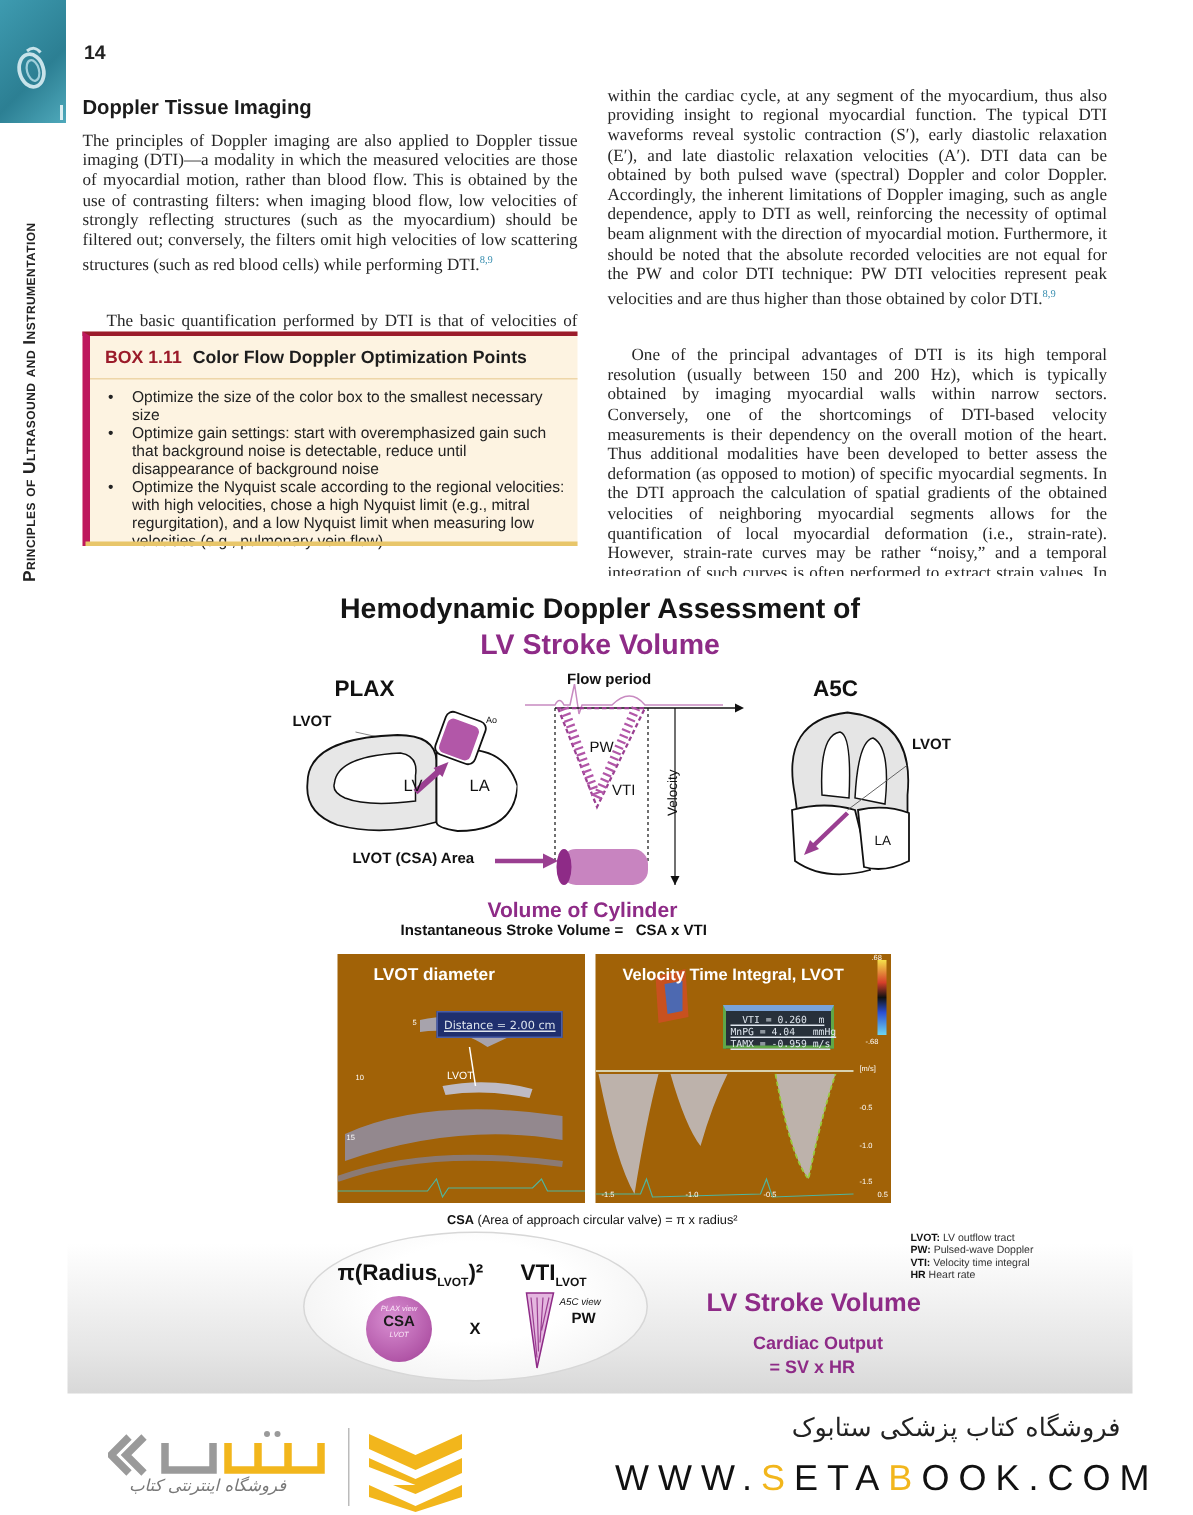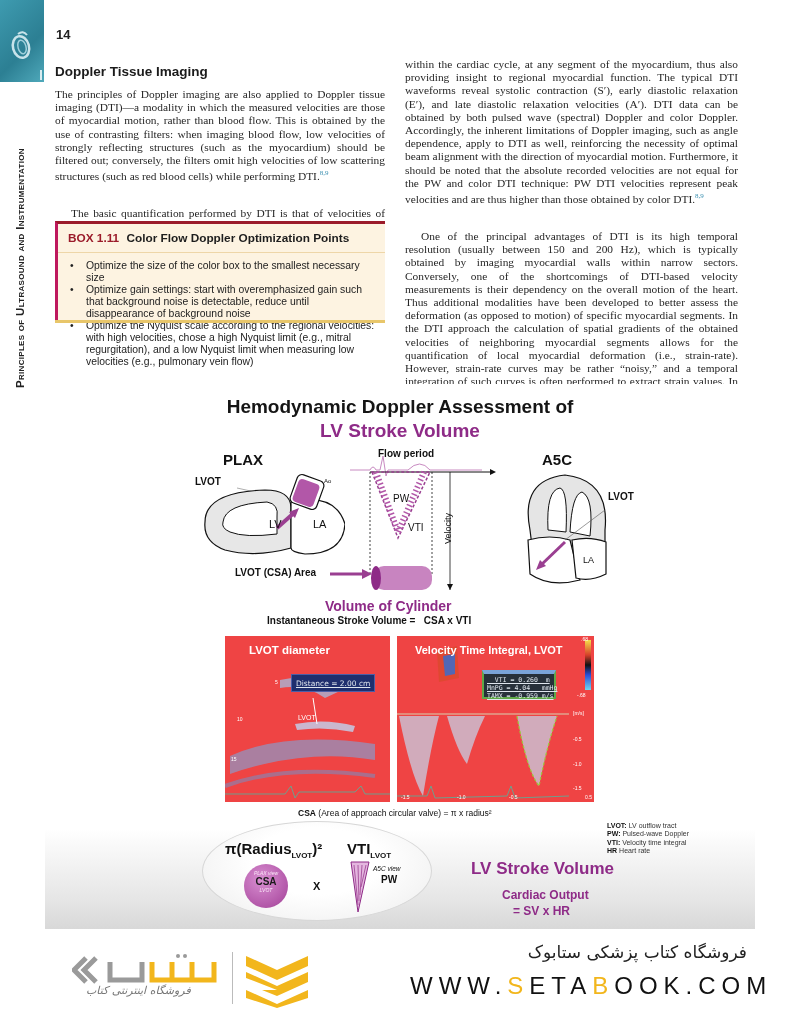--- a/index.html
+++ b/index.html
@@ -16,39 +16,39 @@
   .page-num { position: absolute; left: 56px; top: 27px; font-family: "Liberation Sans", sans-serif; font-weight: bold; font-size: 13px; color: #222; }
 
   .col { position: absolute; font-size: 11.4px; line-height: 13.2px; text-align: justify; color: #262626; }
   .col-left { left: 55px; top: 88px; width: 330px; }
   .col-right { left: 405px; top: 58px; width: 333px; }
   .col p { margin: 0; }
   .col p.indent { text-indent: 16px; margin-top: 24px; }
   .col sup { color: #3a8fb0; font-size: 7px; }
   .section-head { position: absolute; left: 55px; top: 64px; font-family: "Liberation Sans", sans-serif; font-weight: bold; font-size: 13.5px; color: #1b1b1b; }
 
-  .box { position: absolute; left: 55px; top: 221px; width: 330px; height: 102px; background: #fdf3e1; border-top: 3px solid #9b1b2a; border-left: 3px solid #be185d; }
+  .box { position: absolute; left: 55px; top: 221px; width: 330px; height: 143px; background: #fdf3e1; border-top: 3px solid #9b1b2a; border-left: 5px solid #be185d; }
   .box .bottom-bar { position: absolute; left: -3px; right: 0; bottom: 0; height: 3px; background: #e8c66a; }
   .box-title { position: absolute; left: 10px; top: 7px; font-family: "Liberation Sans", sans-serif; font-weight: bold; font-size: 11.8px; color: #1d1d1d; }
   .box-title .num { color: #9b1b2a; margin-right: 4px; }
   .box-rule { position: absolute; left: 0; right: 0; top: 28px; height: 1px; background: #eed6a8; }
   .box ul { position: absolute; left: 10px; top: 36px; width: 310px; list-style: none; font-family: "Liberation Sans", sans-serif; font-size: 10.4px; line-height: 12px; color: #222; }
   .box li { position: relative; padding-left: 18px; }
   .box li .bullet { position: absolute; left: 2px; top: 0; }
 
   
   .figure { position: absolute; left: 45px; top: 384px; width: 710px; height: 545px; background: #fff; }
   .fig-bottom-shade { position: absolute; left: 0; right: 0; bottom: 0; height: 100px; background: linear-gradient(180deg, rgba(255,255,255,0) 0%, #e6e6e6 70%, #d8d8d8 100%); }
   .fig-title { position: absolute; left: 0; width: 710px; text-align: center; font-family: "Liberation Sans", sans-serif; font-weight: bold; }
   .fig-title.t1 { top: 12px; font-size: 19px; color: #151515; }
   .fig-title.t2 { top: 36px; font-size: 19px; color: #8e2b87; }
   .fig-label { position: absolute; font-family: "Liberation Sans", sans-serif; font-weight: bold; color: #111; white-space: nowrap; }
   .purple { color: #8e2b87; }
 
-  .us-panel { position: absolute; background: #ef4444; overflow: hidden; }
+  .us-panel { position: absolute; background: #a16207; overflow: hidden; }
   .us-title { position: absolute; font-family: "Liberation Sans", sans-serif; font-weight: bold; color: #fff; font-size: 11.5px; white-space: nowrap; }
   .meas-box { position: absolute; font-family: "DejaVu Sans Mono", monospace; color: #dfe6ee; font-size: 6.5px; line-height: 8px; white-space: pre; text-decoration: underline; }
 
   .ellipse { position: absolute; left: 2px; top: 430px; width: 338px; height: 110px; border-radius: 50%; background: radial-gradient(ellipse at 50% 40%, #ffffff 40%, #ececec 100%); border: 1px solid #d7d7d7; }
   .csa-circle { position: absolute; width: 44px; height: 44px; border-radius: 50%; background: radial-gradient(circle at 40% 35%, #d98fd2 0%, #b257a8 70%, #9a3f91 100%); text-align: center; font-family: "Liberation Sans", sans-serif; }
 
   .abbr { position: absolute; left: 562px; top: 438px; font-family: "Liberation Sans", sans-serif; font-size: 7px; line-height: 8.4px; color: #333; }
   .abbr b { color: #111; }
 
   

